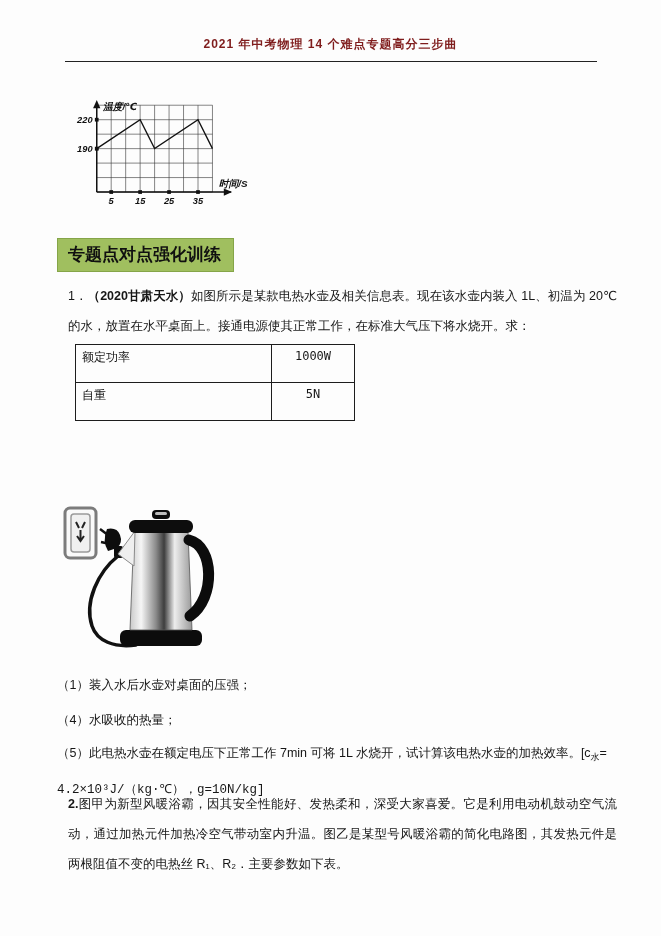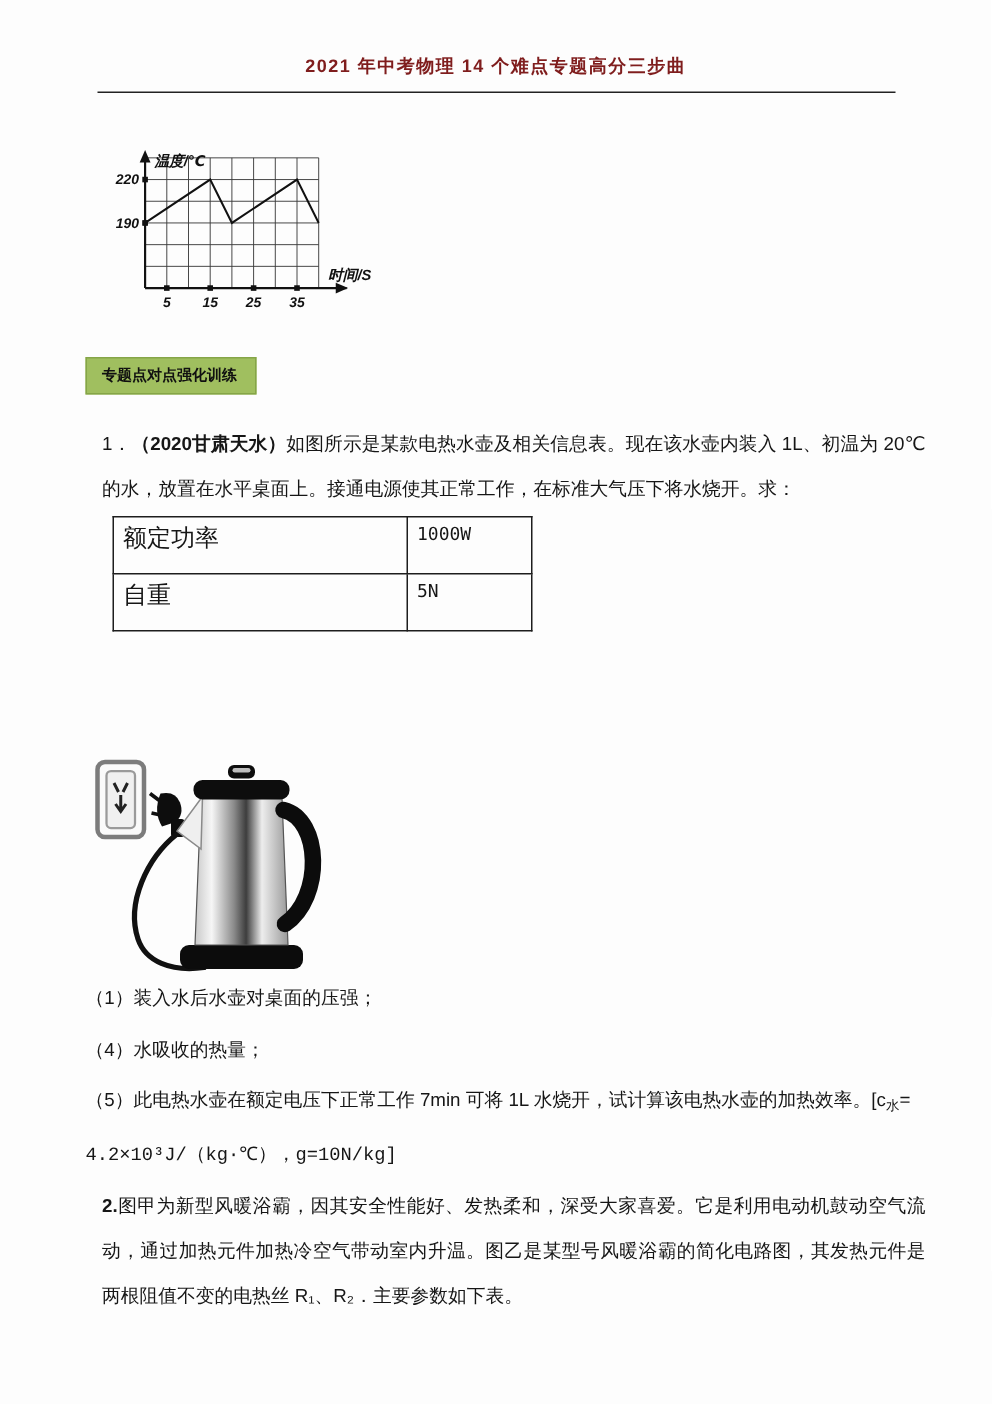--- a/index.html
+++ b/index.html
@@ -17,39 +17,39 @@
   }
   .header-rule {
     position:absolute; top:61px; left:65px; width:532px;
     border-top:1.6px solid #222;
   }
   .chart-wrap { position:absolute; left:74px; top:99px; width:186px; height:122px;font-style:italic; }
   .chart-wrap svg { width:100%; height:100%; }
   .section-banner {
     position:absolute; left:57px; top:238px;
     display:inline-block; padding:4px 12px 5px 10px;
-    font-size:10px; font-weight:bold; color:#101010;
+    font-size:17px; font-weight:bold; color:#101010;
   }
   .para { position:absolute; left:57px; width:549px; font-size:12.5px; line-height:30px; text-align:justify;margin-left:11px; }
   .p1 { top:281px; }
   .p2 { top:789px; }
   .bold { font-weight:bold; }
   .info-table {
     position:absolute; left:75px; top:344px;
     border-collapse:collapse; table-layout:fixed;
   }
   .info-table td {
     border:1px solid #1d1d1d; vertical-align:top;
-    padding:4px 6px; font-size:16px; height:38px;
+    padding:4px 6px; font-size:12px; height:38px;
   }
   .info-table td.c1 { width:196px; }
-  .info-table td.c2 { width:83px; font-family:"DejaVu Sans Mono","Liberation Mono",monospace; font-size:12px; }
+  .info-table td.c2 { width:83px; font-family:"DejaVu Sans Mono","Liberation Mono",monospace; font-size:12px;text-align:center; }
   .kettle-wrap { position:absolute; left:56px; top:502px; width:162px; height:152px; }
   .kettle-wrap svg { width:100%; height:100%; }
-  .subq { position:absolute; left:57px; width:560px; font-size:12.5px; white-space:nowrap; }
+  .subq { position:absolute; left:57px; width:560px; font-size:12.5px; white-space:nowrap;margin-top:20px; }
   .sq1 { top:657px; }
   .sq2 { top:692px; }
   .sq3 { top:725px; }
   .sq3b { top:760px; left:57px; font-family:Liberation Mono, monospace; font-size:12.5px; }
   .subscript { font-size:9px; vertical-align:-3px; }
 </style>
 </head>
 <body>
 
 <div class="page">

